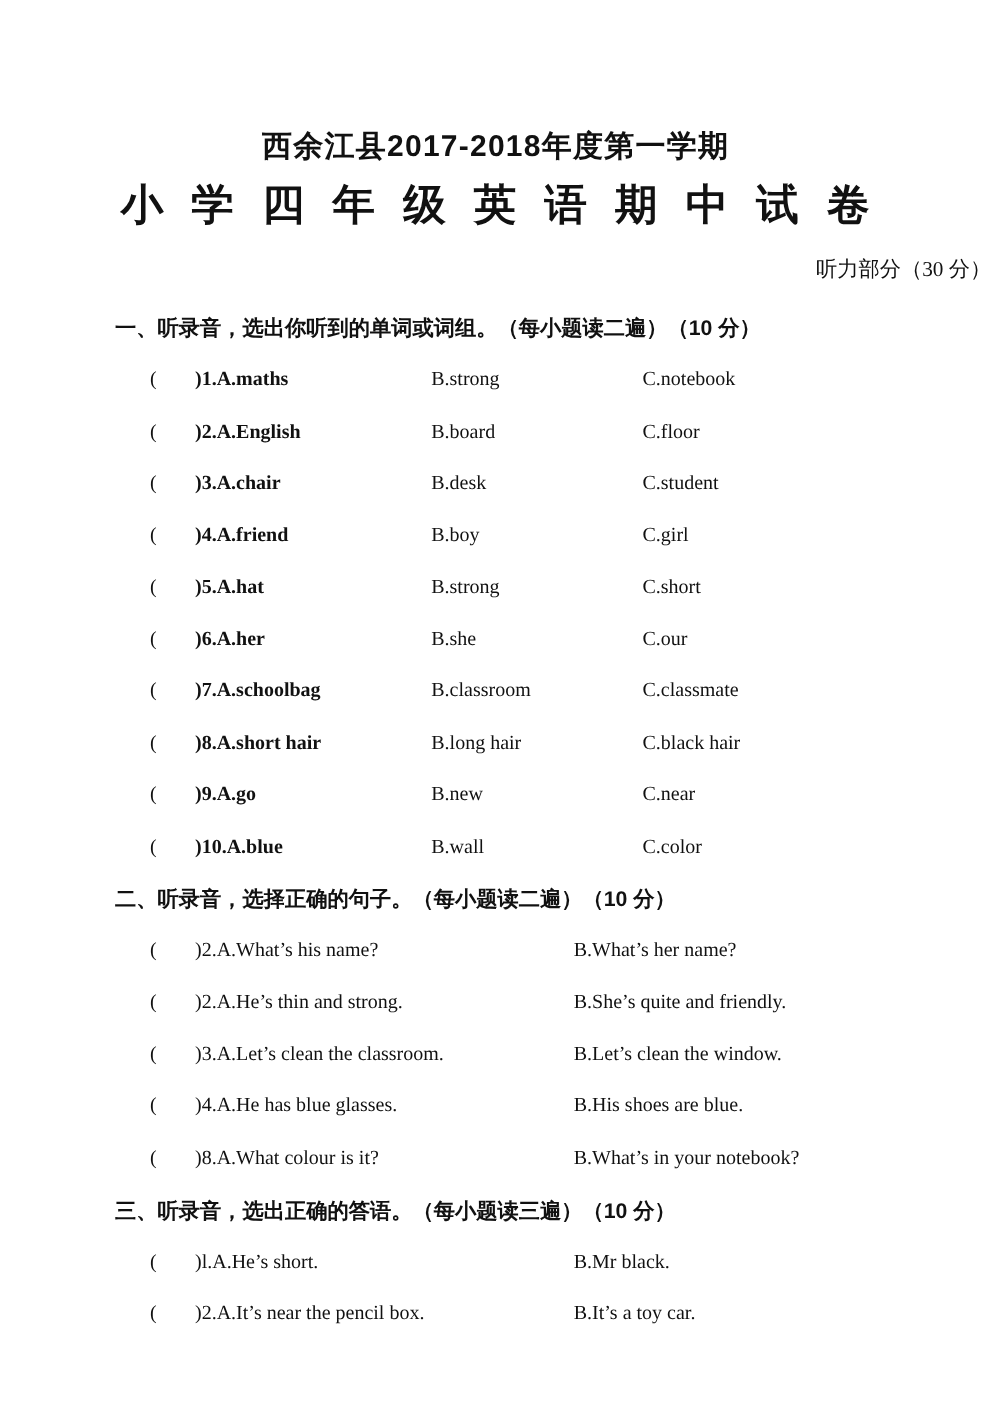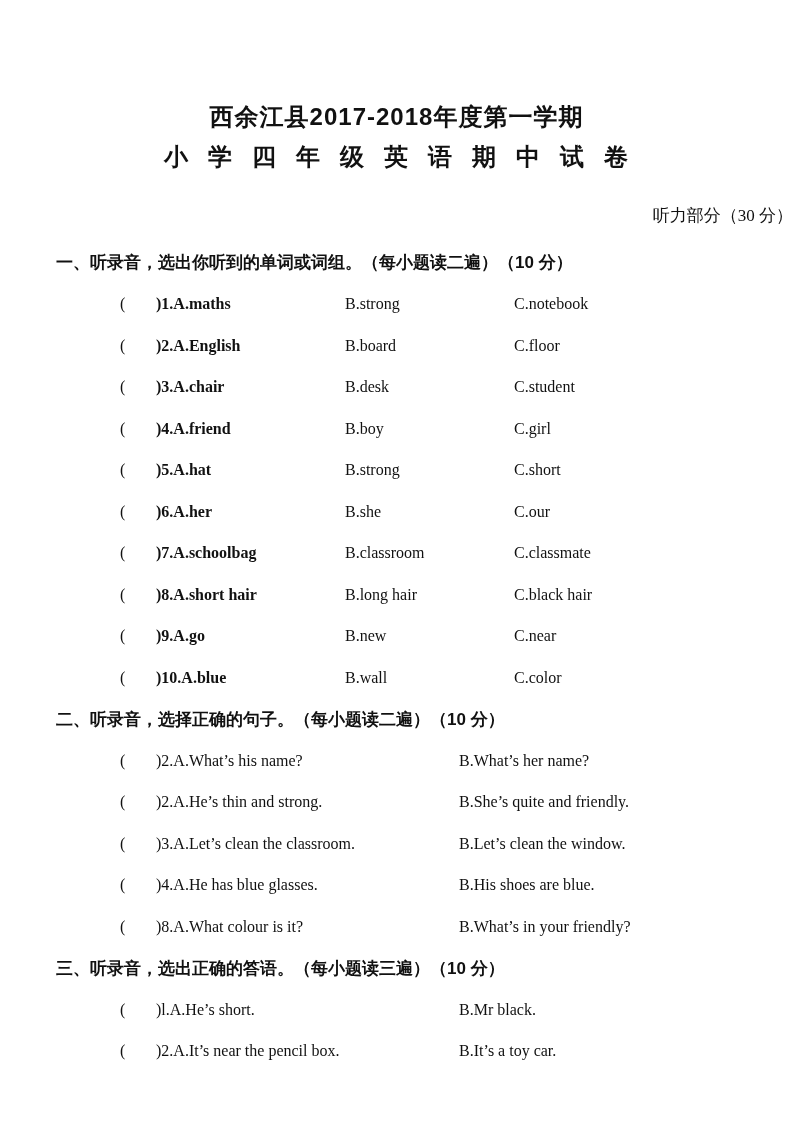--- a/index.html
+++ b/index.html
@@ -21,21 +21,21 @@
     font-family: "Liberation Sans", "DejaVu Sans", sans-serif;
     font-weight: bold;
     font-size: 24px;
     letter-spacing: 1px;
   }
   .main-title {
     position: absolute;
     top: 141px; left: 0; right: 0;
     text-align: center;
     font-weight: bold;
-    font-size: 24px;
+    font-size: 34px;
     word-spacing: 12px;
     letter-spacing: 1px;
     font-family: "Liberation Serif", "DejaVu Serif", serif;
   }
   .subtitle {
     position: absolute;
     top: 204px; left: 0; right: 0;
     text-align: right;
     font-size: 17px;
     font-family: "Liberation Serif", "DejaVu Serif", serif;
@@ -43,21 +43,21 @@
   }
 
   .content { position: absolute; top: 242px; left: 0; right: 0; }
 
   .row {
     height: 41.5px;
     display: flex;
     align-items: center;
   }
   .heading-row {
-    padding-left: 56px;
+    padding-left: 92px;
     font-family: "Liberation Sans", "DejaVu Sans", sans-serif;
     font-weight: bold;
     font-size: 17px;
   }
   .item-row {
     padding-left: 120px;
     font-size: 16px;
   }
   .bracket {
     display: inline-block;
@@ -163,21 +163,21 @@
       <span class="cell w2">B.Let’s clean the window.</span>
     </div>
     <div class="row item-row">
       <span class="bracket">(</span>
       <span class="cell w1">)4.A.He has blue glasses.</span>
       <span class="cell w2">B.His shoes are blue.</span>
     </div>
     <div class="row item-row">
       <span class="bracket">(</span>
       <span class="cell w1">)8.A.What colour is it?</span>
-      <span class="cell w2">B.What’s in your friendly?</span>
+      <span class="cell w2">B.What’s in your notebook?</span>
     </div>
 
     <div class="row heading-row">三、听录音，选出正确的答语。（每小题读三遍）（10 分）</div>
 
     <div class="row item-row">
       <span class="bracket">(</span>
       <span class="cell w1">)l.A.He’s short.</span>
       <span class="cell w2">B.Mr black.</span>
     </div>
     <div class="row item-row">

